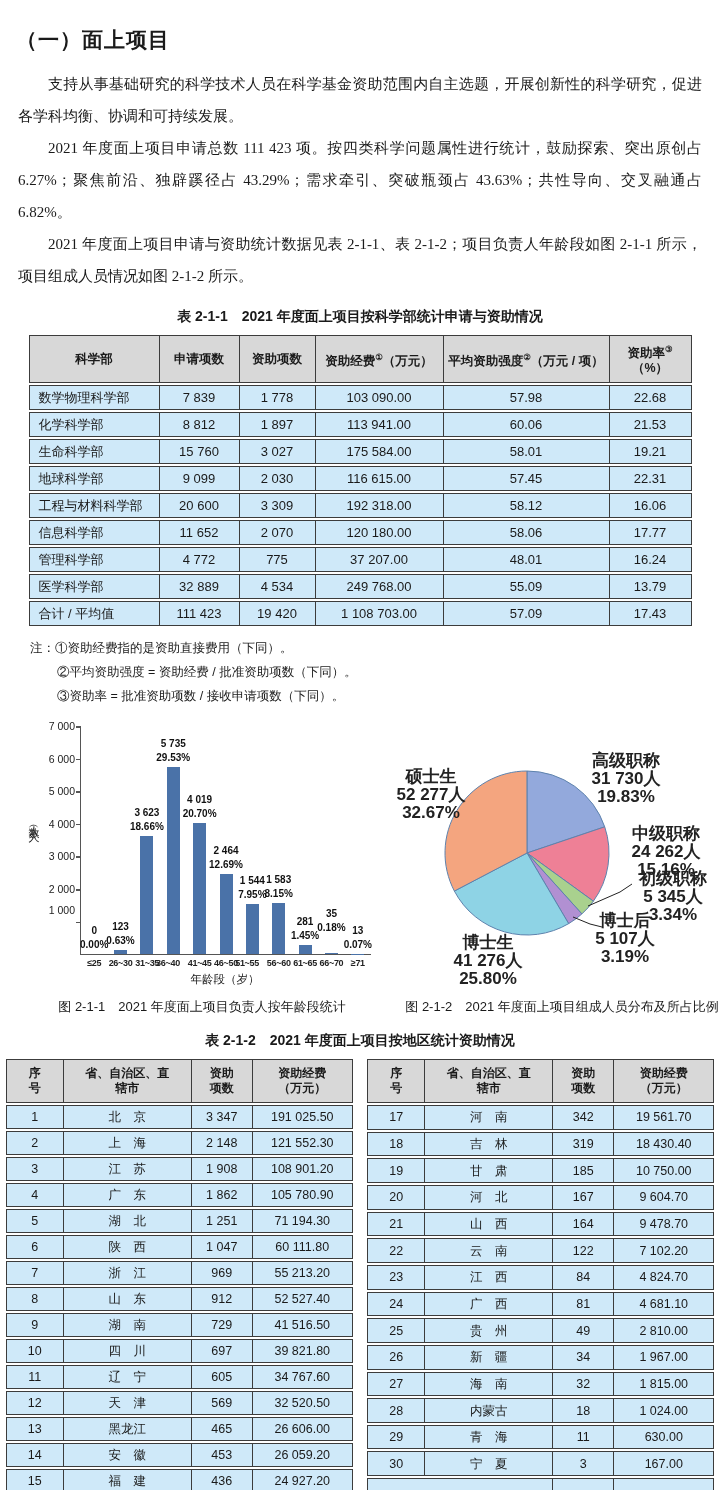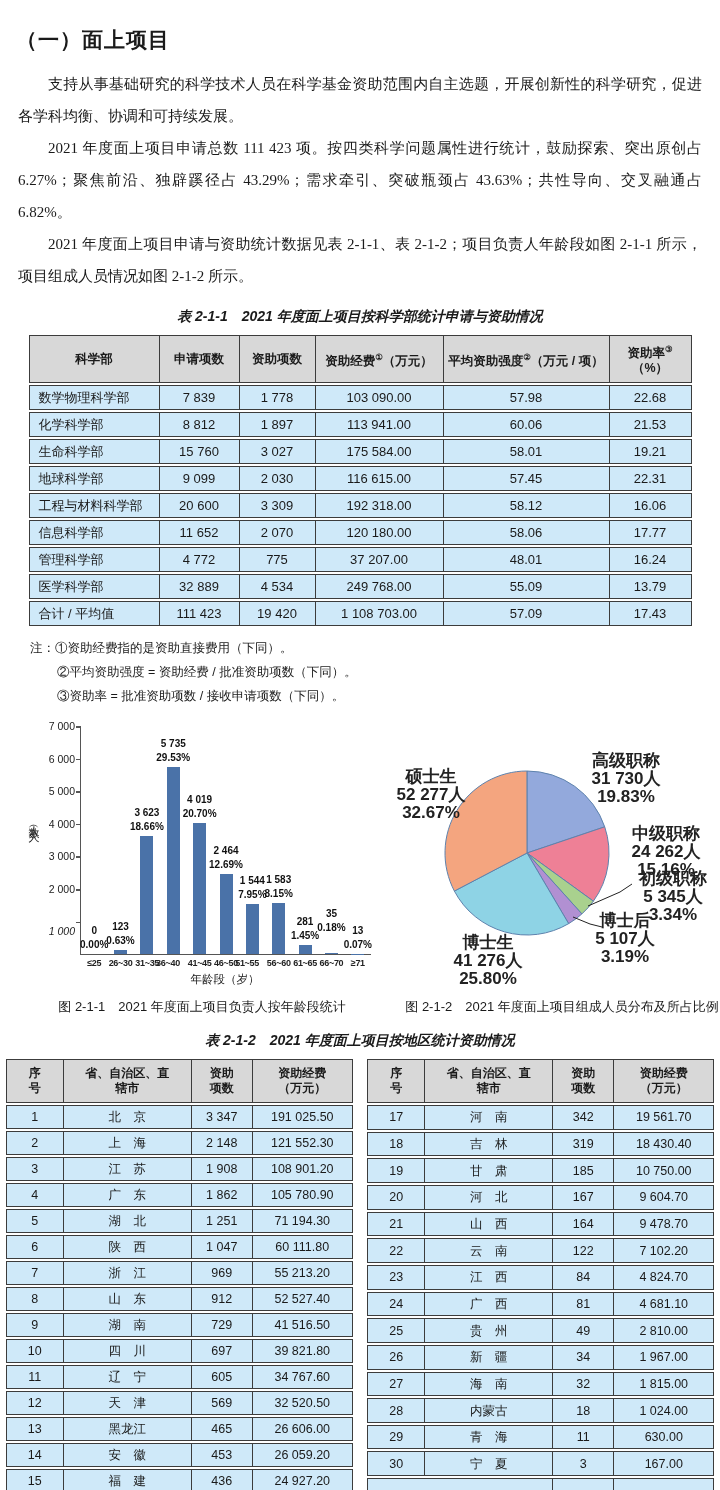--- a/index.html
+++ b/index.html
@@ -5,21 +5,21 @@
   html,body { margin:0; padding:0; background:#ffffff; }
   body { width:720px; font-family:"Liberation Sans",sans-serif; color:#1a1a1a; }
   .page { position:relative; width:720px; height:1490px; overflow:hidden; background:#fff; }
 
   .heading { margin:0; padding:26px 0 0 16px; font-size:21px; font-weight:bold; letter-spacing:1px; }
 
   .para { margin:0 18px; font-size:15px; line-height:32px; text-align:justify; text-indent:2em;
           font-family:"Liberation Serif","DejaVu Serif",serif; }
   .para.first { margin-top:14px; }
 
-  .tbl-title { text-align:center; font-weight:bold; font-size:14px; margin:16px 0 7px;font-style:italic; }
+  .tbl-title { text-align:center; font-weight:bold; font-size:14px; margin:16px 0 7px; }
 
   table.data { border-collapse:separate; border-spacing:0 2px; margin:0 auto; table-layout:fixed; }
   table.data th { background:#d8d8d8; border:1px solid #3c3c3c; font-size:12.5px; font-weight:bold;
                   padding:6px 1px; line-height:15px; }
   table.data td { background:#cfe9f9; border:1px solid #3c3c3c; font-size:13px; text-align:center;
                   padding:3px 2px; line-height:17px; }
   table.data th:not(:first-child), table.data td:not(:first-child) { border-left:0; }
   table.data td.name { text-align:left; padding-left:9px; }
   table.data sup { font-size:8.5px; }
 
@@ -182,21 +182,21 @@
           <div class="ytick-lab" style="top: 26.5714px;">6 000</div>
           <div class="ytick-mark" style="top: 32.5714px;"></div>
           <div class="ytick-lab" style="top: 59.1429px;">5 000</div>
           <div class="ytick-mark" style="top: 65.1429px;"></div>
           <div class="ytick-lab" style="top: 91.7143px;">4 000</div>
           <div class="ytick-mark" style="top: 97.7143px;"></div>
           <div class="ytick-lab" style="top: 124.286px;">3 000</div>
           <div class="ytick-mark" style="top: 130.286px;"></div>
           <div class="ytick-lab" style="top: 156.857px;">2 000</div>
           <div class="ytick-mark" style="top: 162.857px;"></div>
-          <div class="ytick-lab" style="top: 199px; font-style: italic;">1 000</div>
+          <div class="ytick-lab" style="top: 178px;">1 000</div>
           <div class="ytick-mark" style="top: 195.429px;"></div>
           <div class="bar" style="left: 6.68182px; height: 0px; background: rgb(74, 114, 168);"></div>
           <div class="bar-lab" style="left: -18.8182px; bottom: 2px;">
             <div>0</div>
             <div>0.00%</div>
           </div>
           <div class="cat-lab" style="left: -4px; width: 34.3636px;">≤25</div>
           <div class="bar" style="left: 33.0455px; height: 4.00629px; background: rgb(74, 114, 168);"></div>
           <div class="bar-lab" style="left: 7.54545px; bottom: 6.00629px;">
             <div>123</div>

